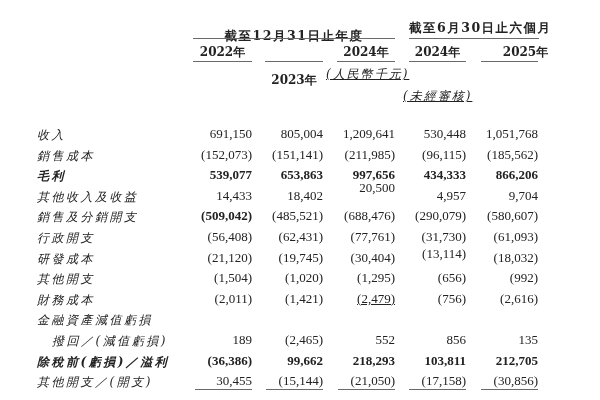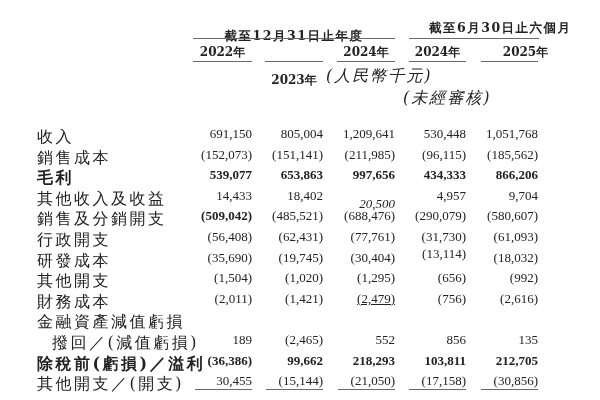--- a/index.html
+++ b/index.html
@@ -2,34 +2,34 @@
 <html><head>
 <meta charset="utf-8">
 <style>
   html, body { margin: 0; padding: 0; background: #ffffff; }
   body { width: 600px; height: 400px; position: relative; overflow: hidden;
          font-family: "DejaVu Serif", "Liberation Serif", serif; color: #222; }
   .abs { position: absolute; white-space: nowrap; }
   .grp { font-size: 12.5px; font-weight: bold; text-align: center; letter-spacing: 1.5px; }
   .yr  { font-size: 12px; font-weight: bold; text-align: center; }
   .rule { position: absolute; height: 1px; background: #6a6a6a; }
-  .note { font-size: 16px; font-style: italic; letter-spacing: 2px; }
-  .lbl { font-size: 16px; letter-spacing: 2.5px; left: 37px; }
+  .note { font-size: 12px; font-style: italic; letter-spacing: 2px; text-decoration: underline; }
+  .lbl { font-size: 12px; letter-spacing: 2.5px; left: 37px; font-style: italic; }
   .lbl.b { font-weight: bold; }
   .lbl.ind { left: 52px; }
   .num { font-family: "Liberation Serif", "DejaVu Serif", serif; font-size: 13px; text-align: right; width: 70px; }
   .num.b { font-weight: bold; }
   .num.pos { padding-right: 4px; }
 </style>
 </head>
 <body>
 
 <div class="abs grp" style="left:193px; top:28px; width:202px;">截至12月31日止年度</div>
 <div class="rule" style="left:193px; top:38px; width:202px;"></div>
-<div class="abs grp" style="left:409px; top:20px; width:130px;margin-left:20px;">截至6月30日止六個月</div>
+<div class="abs grp" style="left:409px; top:20px; width:130px;">截至6月30日止六個月</div>
 <div class="rule" style="left:409px; top:38px; width:130px;"></div>
 
 <div class="abs yr" style="left:193px; top:44px; width:59px;">2022年</div>
 <div class="abs yr" style="left:265px; top:44px; width:58px;margin-top:28px;">2023年</div>
 <div class="abs yr" style="left:337px; top:44px; width:58px;">2024年</div>
 <div class="abs yr" style="left:409px; top:44px; width:57px;">2024年</div>
 <div class="abs yr" style="left:481px; top:44px; width:57px;margin-left:16px;">2025年</div>
 
 <div class="rule" style="left:193px; top:61px; width:59px;"></div>
 <div class="rule" style="left:265px; top:61px; width:58px;"></div>
@@ -55,37 +55,37 @@
     <div class="abs num" style="left: 468px; top: 146.6px;">(185,562)</div>
     <div class="abs lbl b" style="top: 168.2px;">毛利</div>
     <div class="abs num b pos" style="left: 182px; top: 167.2px;">539,077</div>
     <div class="abs num b pos" style="left: 253px; top: 167.2px;">653,863</div>
     <div class="abs num b pos" style="left: 325px; top: 167.2px;">997,656</div>
     <div class="abs num b pos" style="left: 396px; top: 167.2px;">434,333</div>
     <div class="abs num b pos" style="left: 468px; top: 167.2px;">866,206</div>
     <div class="abs lbl" style="top: 188.8px;">其他收入及收益</div>
     <div class="abs num pos" style="left: 182px; top: 187.8px;">14,433</div>
     <div class="abs num pos" style="left: 253px; top: 187.8px;">18,402</div>
-    <div class="abs num pos" style="left: 325px; top: 196px; font-style: italic;">20,500</div>
+    <div class="abs num pos" style="left: 325px; top: 180px;">20,500</div>
     <div class="abs num pos" style="left: 396px; top: 187.8px;">4,957</div>
     <div class="abs num pos" style="left: 468px; top: 187.8px;">9,704</div>
     <div class="abs lbl" style="top: 209.4px;">銷售及分銷開支</div>
     <div class="abs num" style="left: 182px; top: 208.4px; font-weight: bold;">(509,042)</div>
     <div class="abs num" style="left: 253px; top: 208.4px;">(485,521)</div>
     <div class="abs num" style="left: 325px; top: 208.4px;">(688,476)</div>
     <div class="abs num" style="left: 396px; top: 208.4px;">(290,079)</div>
     <div class="abs num" style="left: 468px; top: 208.4px;">(580,607)</div>
     <div class="abs lbl" style="top: 230px;">行政開支</div>
     <div class="abs num" style="left: 182px; top: 229px;">(56,408)</div>
     <div class="abs num" style="left: 253px; top: 229px;">(62,431)</div>
     <div class="abs num" style="left: 325px; top: 229px;">(77,761)</div>
     <div class="abs num" style="left: 396px; top: 229px;">(31,730)</div>
     <div class="abs num" style="left: 468px; top: 229px;">(61,093)</div>
     <div class="abs lbl" style="top: 250.6px;">研發成本</div>
-    <div class="abs num" style="left: 182px; top: 249.6px;">(35,690)</div>
+    <div class="abs num" style="left: 182px; top: 249.6px;">(21,120)</div>
     <div class="abs num" style="left: 253px; top: 249.6px;">(19,745)</div>
     <div class="abs num" style="left: 325px; top: 249.6px;">(30,404)</div>
     <div class="abs num" style="left: 396px; top: 246px;">(13,114)</div>
     <div class="abs num" style="left: 468px; top: 249.6px;">(18,032)</div>
     <div class="abs lbl" style="top: 271.2px;">其他開支</div>
     <div class="abs num" style="left: 182px; top: 270.2px;">(1,504)</div>
     <div class="abs num" style="left: 253px; top: 270.2px;">(1,020)</div>
     <div class="abs num" style="left: 325px; top: 270.2px;">(1,295)</div>
     <div class="abs num" style="left: 396px; top: 270.2px;">(656)</div>
     <div class="abs num" style="left: 468px; top: 270.2px;">(992)</div>

